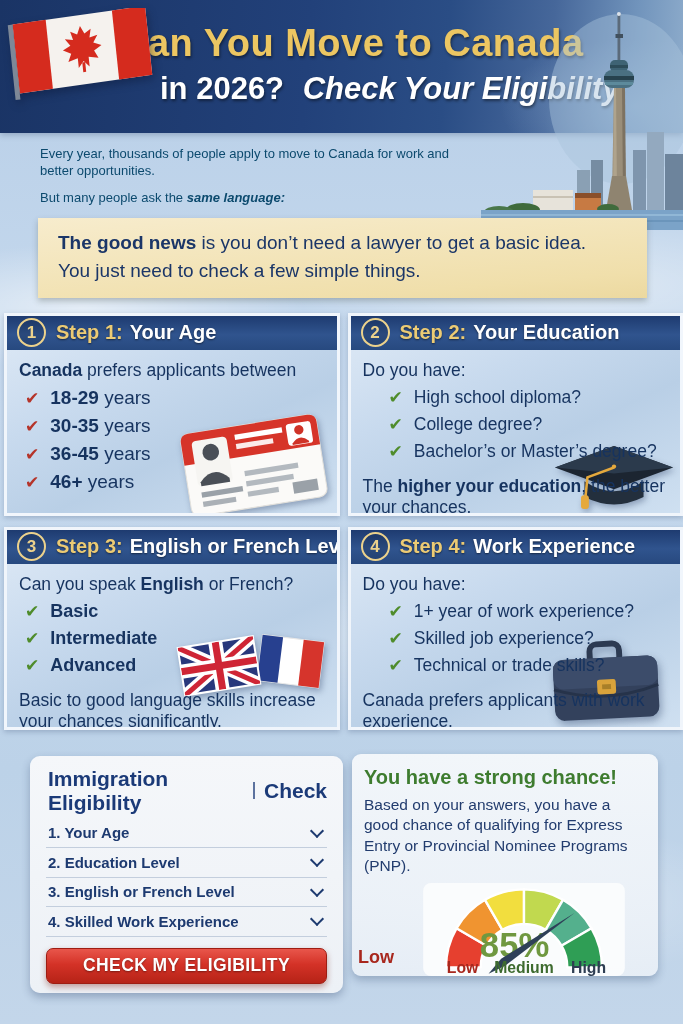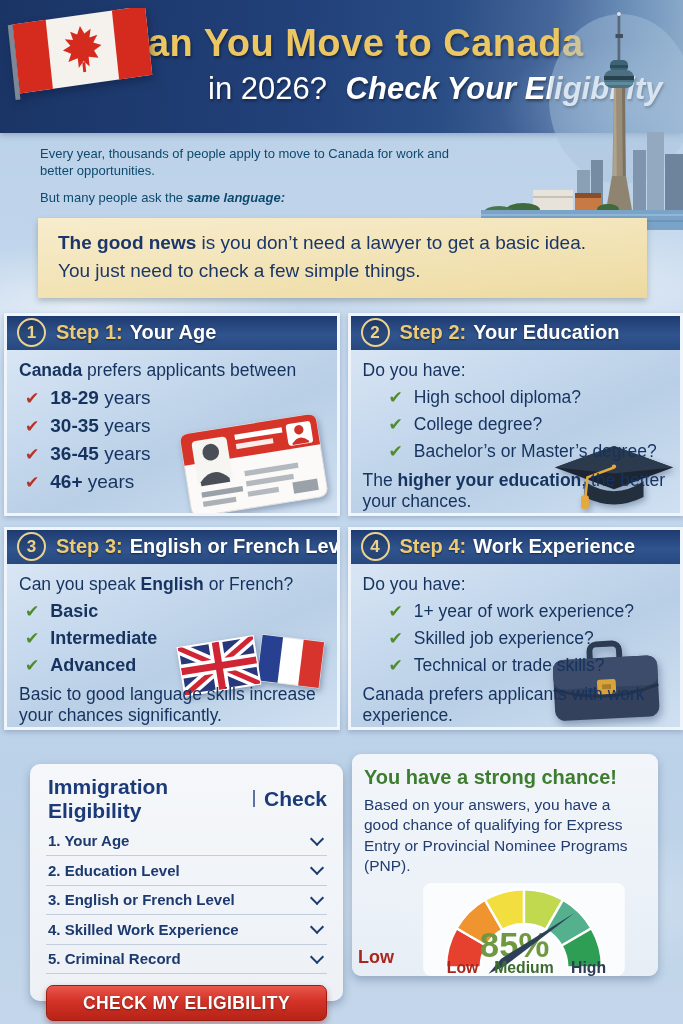--- a/index.html
+++ b/index.html
@@ -21,21 +21,21 @@
     background:
       radial-gradient(ellipse 180px 90px at 93% 80%, rgba(160,190,220,.5), transparent 75%),
       linear-gradient(95deg,#1a3465 0%,#22417a 45%,#2a4d85 65%,#46679a 80%,#7194bc 92%,#8fadcc 100%);
     box-shadow:0 2px 6px rgba(20,40,80,.25);
   }
   .titles{padding:22px 0 0 120px;}
   .t1{font-size:38px;font-weight:bold;color:#ecc662;letter-spacing:.5px;
       text-shadow:1px 2px 3px rgba(0,0,0,.45);}
   .t2{padding-left:40px;margin-top:6px;font-size:31px;color:#ffffff;
       text-shadow:1px 2px 3px rgba(0,0,0,.45);}
-  .t2 .t2b{font-weight:normal;margin-left:48px;}
+  .t2 .t2b{font-weight:bold;}
   .t2 .t2i{font-style:italic;font-weight:700;margin-left:10px;}
   .flag{position:absolute;left:4px;top:8px;width:158px;height:auto;
         filter:drop-shadow(2px 4px 4px rgba(10,25,55,.45));}
   .skyline{position:absolute;right:0;top:4px;width:202px;height:226px;}
   .intro{margin:12px 212px 0 40px;color:#0c4a6e;font-size:13px;line-height:1.32;}
   .intro p{margin:0 0 10px 0;}
   .intro .bi{font-weight:bold;font-style:italic;}
   .goodnews{
     margin:12px 36px 0 38px;padding:11px 18px 13px 20px;
     background:linear-gradient(175deg,#f7eccd,#f0dfab 80%,#ecd9a0);
@@ -66,31 +66,31 @@
   .lead{margin:2px 0 4px 0;}
   .lead .lb{font-weight:bold;}
   ul.checks{list-style:none;margin:4px 0 0 0;padding:0 0 0 6px;position:relative;z-index:1;}
   ul.checks li{display:flex;align-items:baseline;gap:11px;margin:6px 0;}
   .chk{font-weight:bold;font-size:17px;}
   .chk.red{color:#b5342a;}
   .chk.green{color:#4f8c2b;}
   .age-item{font-size:19px;}
   .age-item .b{font-weight:bold;}
   .lang-item{font-weight:bold;font-size:18px;}
-  .card-foot{margin-top:8px;font-size:17.5px;line-height:1.25;position:relative;z-index:1;}
+  .card-foot{margin-top:14px;font-size:17.5px;line-height:1.25;position:relative;z-index:1;}
   .card-foot .fb{font-weight:bold;}
   .illus{position:absolute;z-index:0;}
   .illus.idcard{right:4px;top:64px;width:156px;filter:drop-shadow(2px 3px 3px rgba(30,50,90,.35));}
   .illus.gradcap{right:2px;top:90px;width:128px;filter:drop-shadow(2px 3px 3px rgba(30,50,90,.35));}
   .illus.flags{right:4px;top:62px;width:160px;filter:drop-shadow(2px 3px 3px rgba(30,50,90,.35));}
   .illus.briefcase{right:10px;top:72px;width:128px;filter:drop-shadow(2px 4px 4px rgba(30,50,90,.4));}
   
   .bottom{position:relative;height:242px;margin-top:18px;}
   .form-card{
-    position:absolute;left:30px;top:16px;width:281px;height:216px;
+    position:absolute;left:30px;top:8px;width:281px;height:216px;
     background:linear-gradient(180deg,#f5f7fa,#edf1f6);
     border-radius:10px;box-shadow:0 4px 9px rgba(30,50,90,.3);
     padding:9px 16px 12px 16px;
   }
   .form-title{display:flex;align-items:center;gap:9px;color:#1b3a78;font-size:21px;font-weight:bold;margin:2px 0 4px 2px;}
   .ft-div{width:2.5px;height:17px;background:#1b3a78;opacity:.7;}
   .form-rows{margin-top:2px;}
   .frow{
     height:28.5px;display:flex;align-items:center;justify-content:space-between;
     border-bottom:1.5px solid #c3cedd;color:#1d3a70;font-size:15px;font-weight:600;
@@ -379,24 +379,20 @@
             <span class="chev"></span>
           </div>
         <div class="frow">
             <span>3. English or French Level</span>
             <span class="chev"></span>
           </div>
         <div class="frow">
             <span>4. Skilled Work Experience</span>
             <span class="chev"></span>
           </div>
-        <div class="frow">
-            <span>5. Criminal Record</span>
-            <span class="chev"></span>
-          </div>
       </div>
       <button class="check-btn">CHECK MY ELIGIBILITY</button>
     </div>
 
     <div class="result-card">
       <div class="result-title">You have a strong chance!</div>
       <div class="result-body">Based on your answers, you have a good chance of qualifying for Express Entry or Provincial Nominee Programs (PNP).</div>
       <div class="outside-low">Low</div>
       <div class="gauge-wrap">
         <svg viewBox="0 0 260 132" width="252" height="104">

